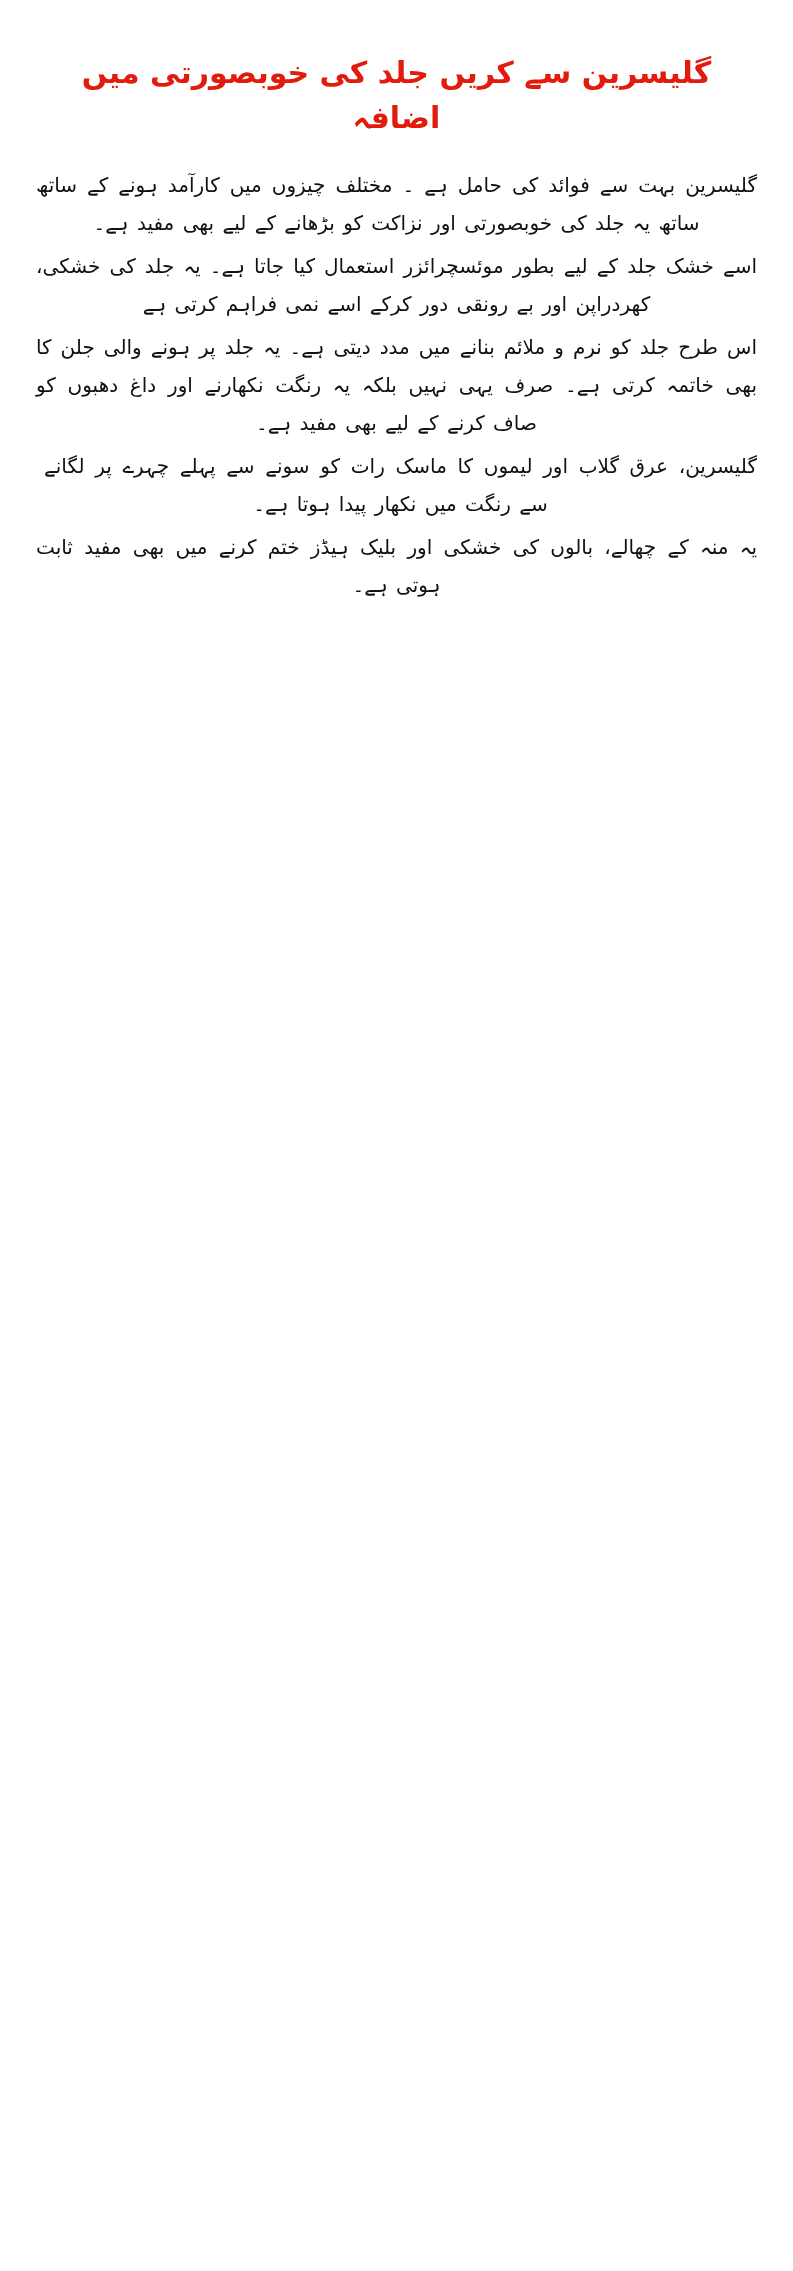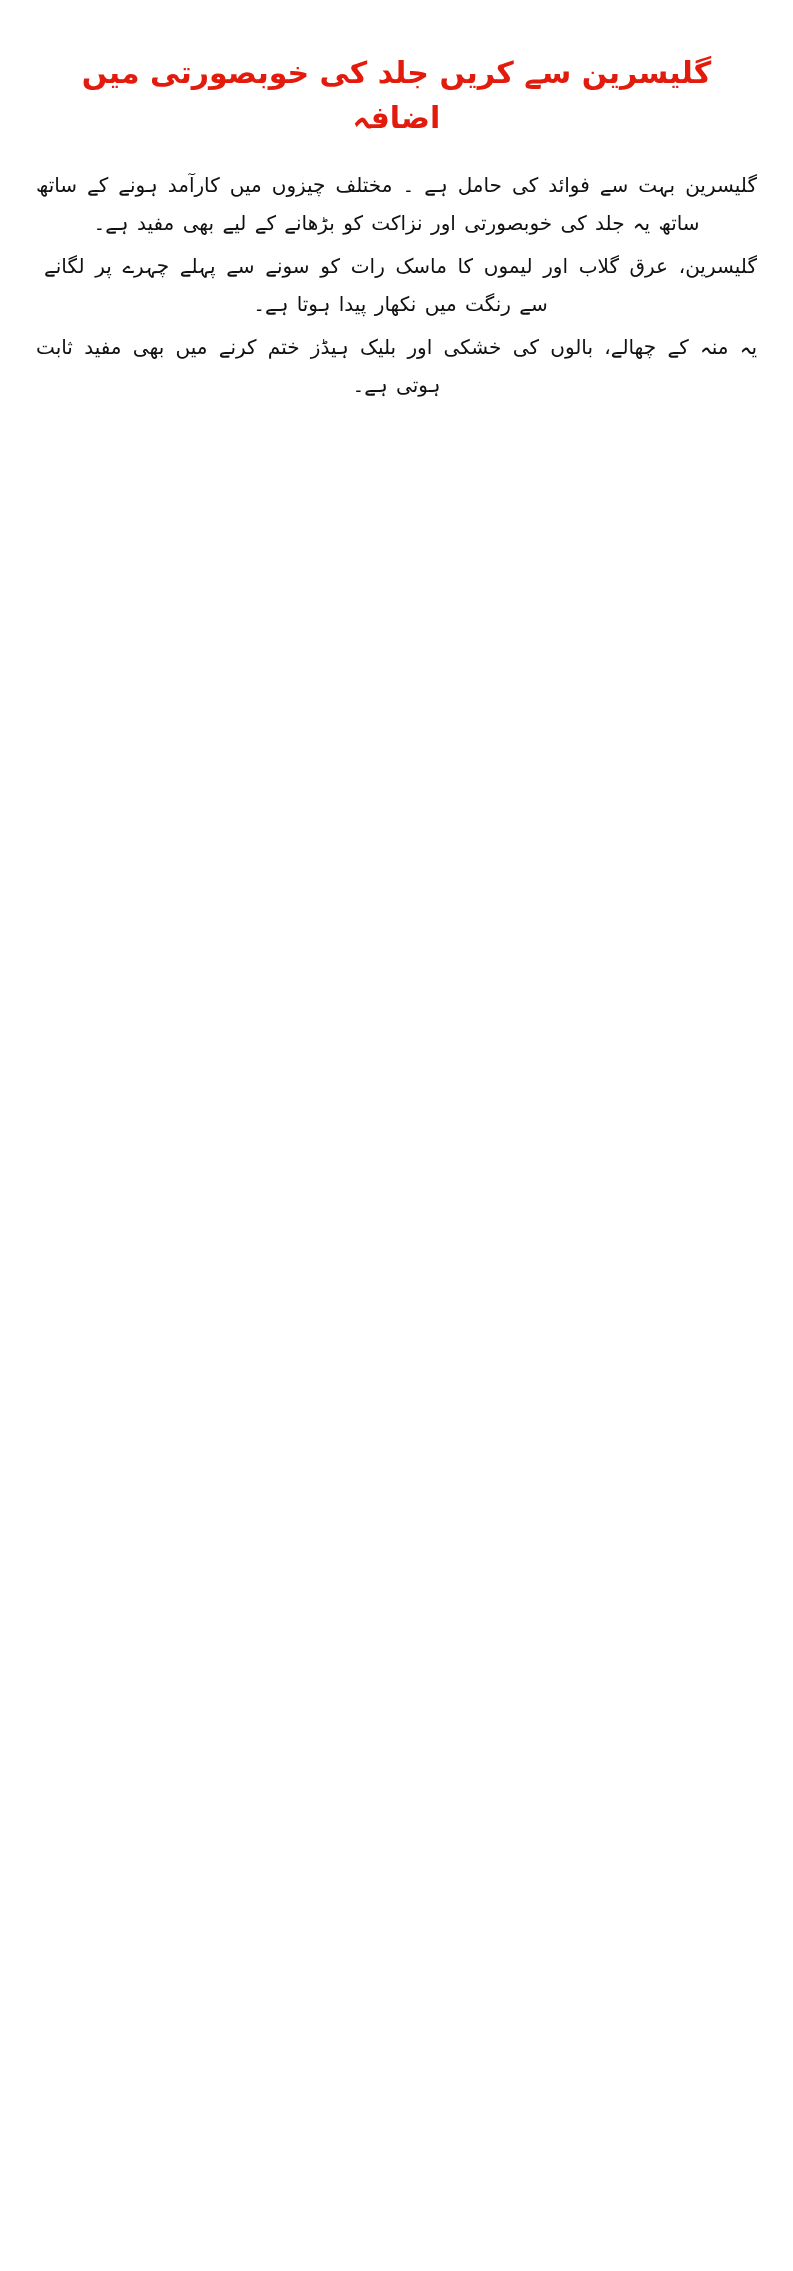--- a/index.html
+++ b/index.html
@@ -58,21 +58,23 @@
 </style>
 </head>
 <body>
 
 <div class="page">
 
   <h1 class="article-title">گلیسرین سے کریں جلد کی خوبصورتی میں اضافہ</h1>
 
   <p class="body-text para p1">گلیسرین بہت سے فوائد کی حامل ہے ۔ مختلف چیزوں میں کارآمد ہونے کے ساتھ ساتھ یہ جلد کی خوبصورتی اور نزاکت کو بڑھانے کے لیے بھی مفید ہے۔</p>
 
+  <p class="body-text para p2">اسے خشک جلد کے لیے بطور موئسچرائزر استعمال کیا جاتا ہے۔ یہ جلد کی خشکی، کھردراپن اور بے رونقی دور کرکے اسے نمی فراہم کرتی ہے</p>
 
+  <p class="body-text para p3">اس طرح جلد کو نرم و ملائم بنانے میں مدد دیتی ہے۔ یہ جلد پر ہونے والی جلن کا بھی خاتمہ کرتی ہے۔ صرف یہی نہیں بلکہ یہ رنگت نکھارنے اور داغ دھبوں کو صاف کرنے کے لیے بھی مفید ہے۔</p>
 
   <p class="body-text para p4">گلیسرین، عرق گلاب اور لیموں کا ماسک رات کو سونے سے پہلے چہرے پر لگانے سے رنگت میں نکھار پیدا ہوتا ہے۔</p>
 
 
 
 
   <p class="body-text para p8">یہ منہ کے چھالے، بالوں کی خشکی اور بلیک ہیڈز ختم کرنے میں بھی مفید ثابت ہوتی ہے۔</p>
 
 </div>
 

